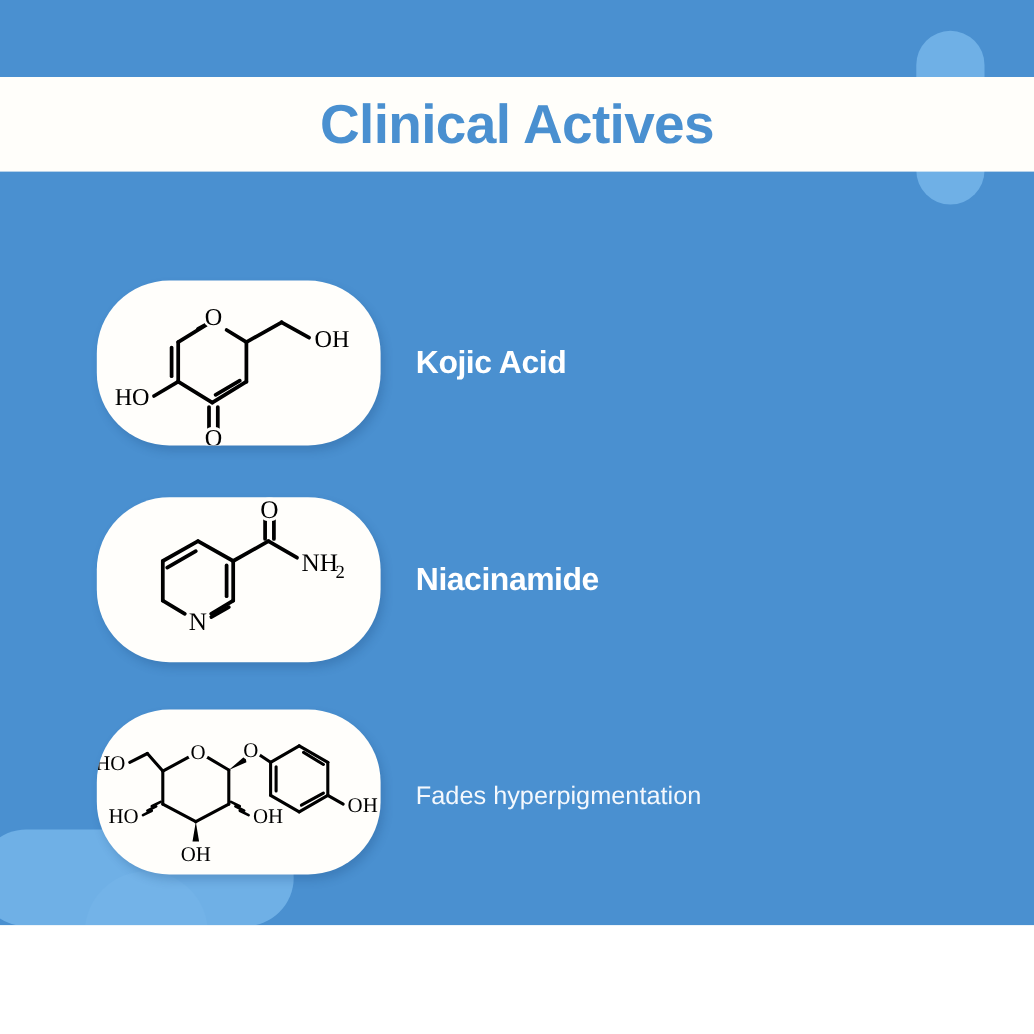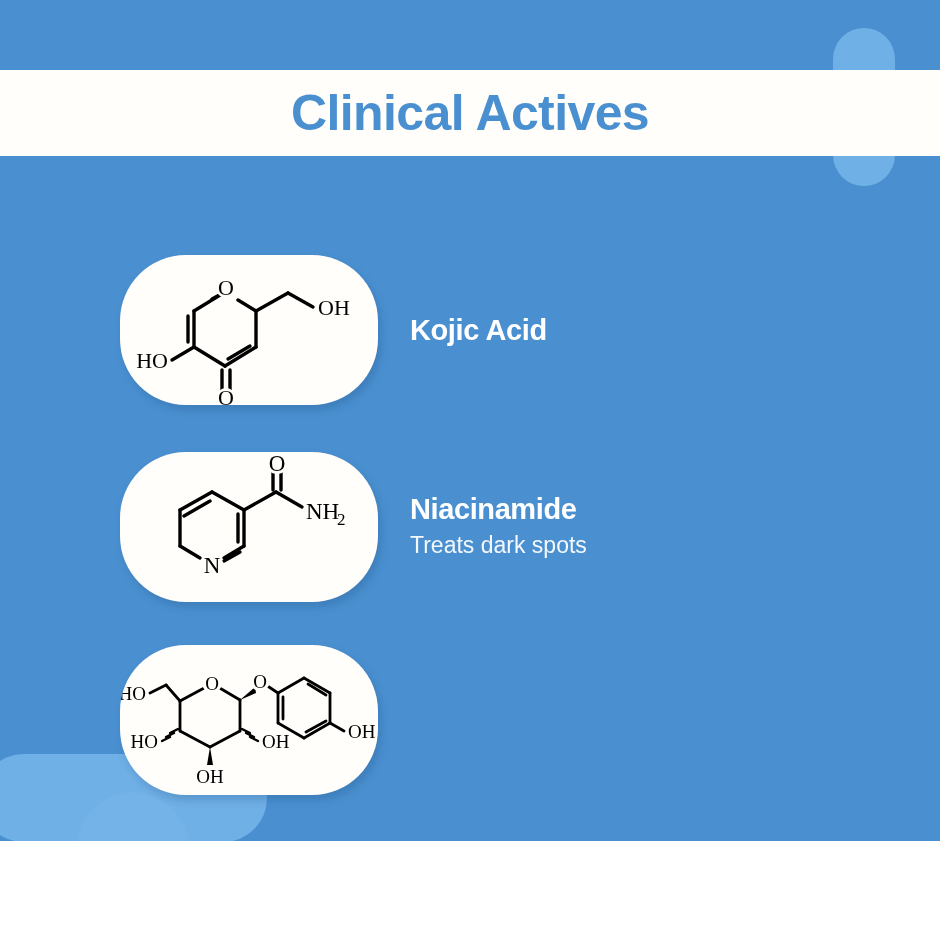--- a/index.html
+++ b/index.html
@@ -89,21 +89,21 @@
     width: 940px;
     display: flex;
     align-items: center;
   }
   #row-0 { top: 255px; }
   #row-1 { top: 452px; }
   #row-2 { top: 645px; }
 
   .card {
     position: relative;
-    margin-left: 120px;
+    margin-left: 88px;
     width: 258px;
     height: 150px;
     background: #fffefb;
     border-radius: 66px;
     box-shadow: 3px 5px 9px rgba(20, 60, 110, 0.22);
     flex: none;
     display: flex;
     align-items: center;
     justify-content: center;
     overflow: hidden;
@@ -222,21 +222,20 @@
           <g font-family="Liberation Serif, serif" font-size="23" fill="#000000" stroke="none">
             <text x="157" y="19" text-anchor="middle">O</text>
             <text x="186" y="67" text-anchor="start">NH</text>
             <text x="217" y="73" text-anchor="start" font-size="17">2</text>
             <text x="92" y="121" text-anchor="middle">N</text>
           </g>
         </svg>
       </div>
       <div class="row-text">
         <div class="ing-name">Niacinamide</div>
-        <div class="ing-desc">Treats dark spots</div>
       </div>
     </div>
 
     <div class="row" id="row-2">
       <div class="card">
         <svg width="258" height="150" viewBox="0 0 258 150">
           <g fill="none" stroke="#000000" stroke-width="2.8" stroke-linecap="round">
 
             <line x1="60" y1="56" x2="60" y2="86"></line>
             <line x1="60" y1="56" x2="86" y2="42"></line>
@@ -287,17 +286,18 @@
             <text x="92" y="45" text-anchor="middle">O</text>
             <text x="140" y="43" text-anchor="middle">O</text>
             <text x="38" y="103" text-anchor="end">HO</text>
             <text x="142" y="103" text-anchor="start">OH</text>
             <text x="90" y="138" text-anchor="middle">OH</text>
             <text x="228" y="93" text-anchor="start">OH</text>
           </g>
         </svg>
       </div>
       <div class="row-text">
+        <div class="ing-desc">Fades hyperpigmentation</div>
       </div>
     </div>
 
   </div>
 </div>
 
 </body></html>

